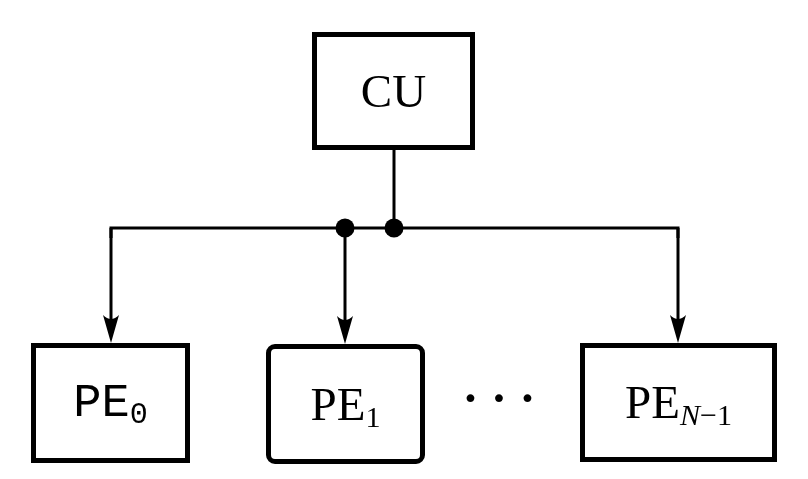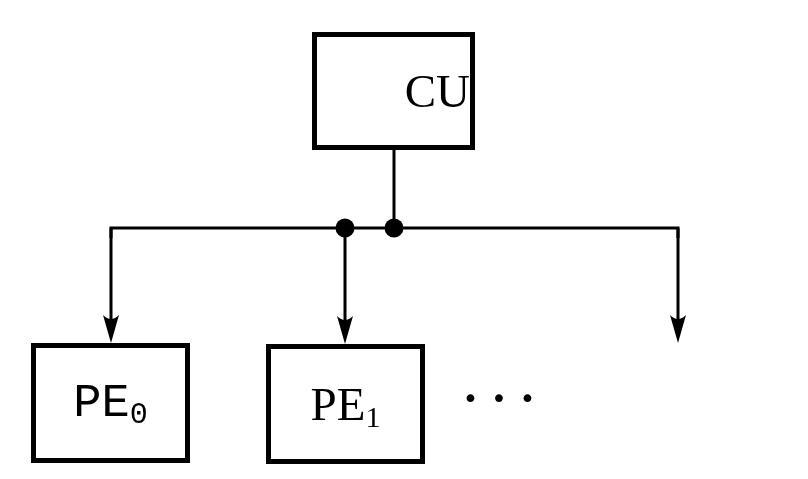--- a/index.html
+++ b/index.html
@@ -37,23 +37,23 @@
     box-sizing: border-box;
     border: 5px solid var(--line, #000000);
     background: var(--bg, #ffffff);
     display: flex;
     align-items: center;
     justify-content: center;
     font-size: 47px;
     line-height: 1;
     white-space: nowrap;
   }
-  .box.cu   { left: 312px; top: 32px;  width: 163px; height: 118px; justify-content: flex-end; }
+  .box.cu   { left: 312px; top: 32px;  width: 163px; height: 118px; }
   .box.pe0  { left: 31px;  top: 343px; width: 159px; height: 120px; font-family: Liberation Mono, monospace; }
-  .box.pe1  { left: 266px; top: 344px; width: 159px; height: 120px; }
+  .box.pe1  { left: 266px; top: 344px; width: 159px; height: 120px; border-radius: 9px; }
   .box.pen  { left: 580px; top: 343px; width: 197px; height: 119px; }
   .box sub {
     font-size: 0.64em;
     line-height: 0;
     vertical-align: baseline;
     position: relative;
     top: 0.24em;
   }
   .box sub .it {
     font-style: italic;
@@ -110,14 +110,17 @@
   <div class="box pe0">
     <span><span>PE</span><sub><span class="it"></span><span>0</span></sub></span>
   </div>
 
   <div class="box pe1">
     <span><span>PE</span><sub><span class="it"></span><span>1</span></sub></span>
   </div>
 
   <div class="ellipsis">• • •</div>
 
+  <div class="box pen">
+    <span><span>PE</span><sub><span class="it">N</span><span>−1</span></sub></span>
+  </div>
 
 </div>
 
 </body></html>

